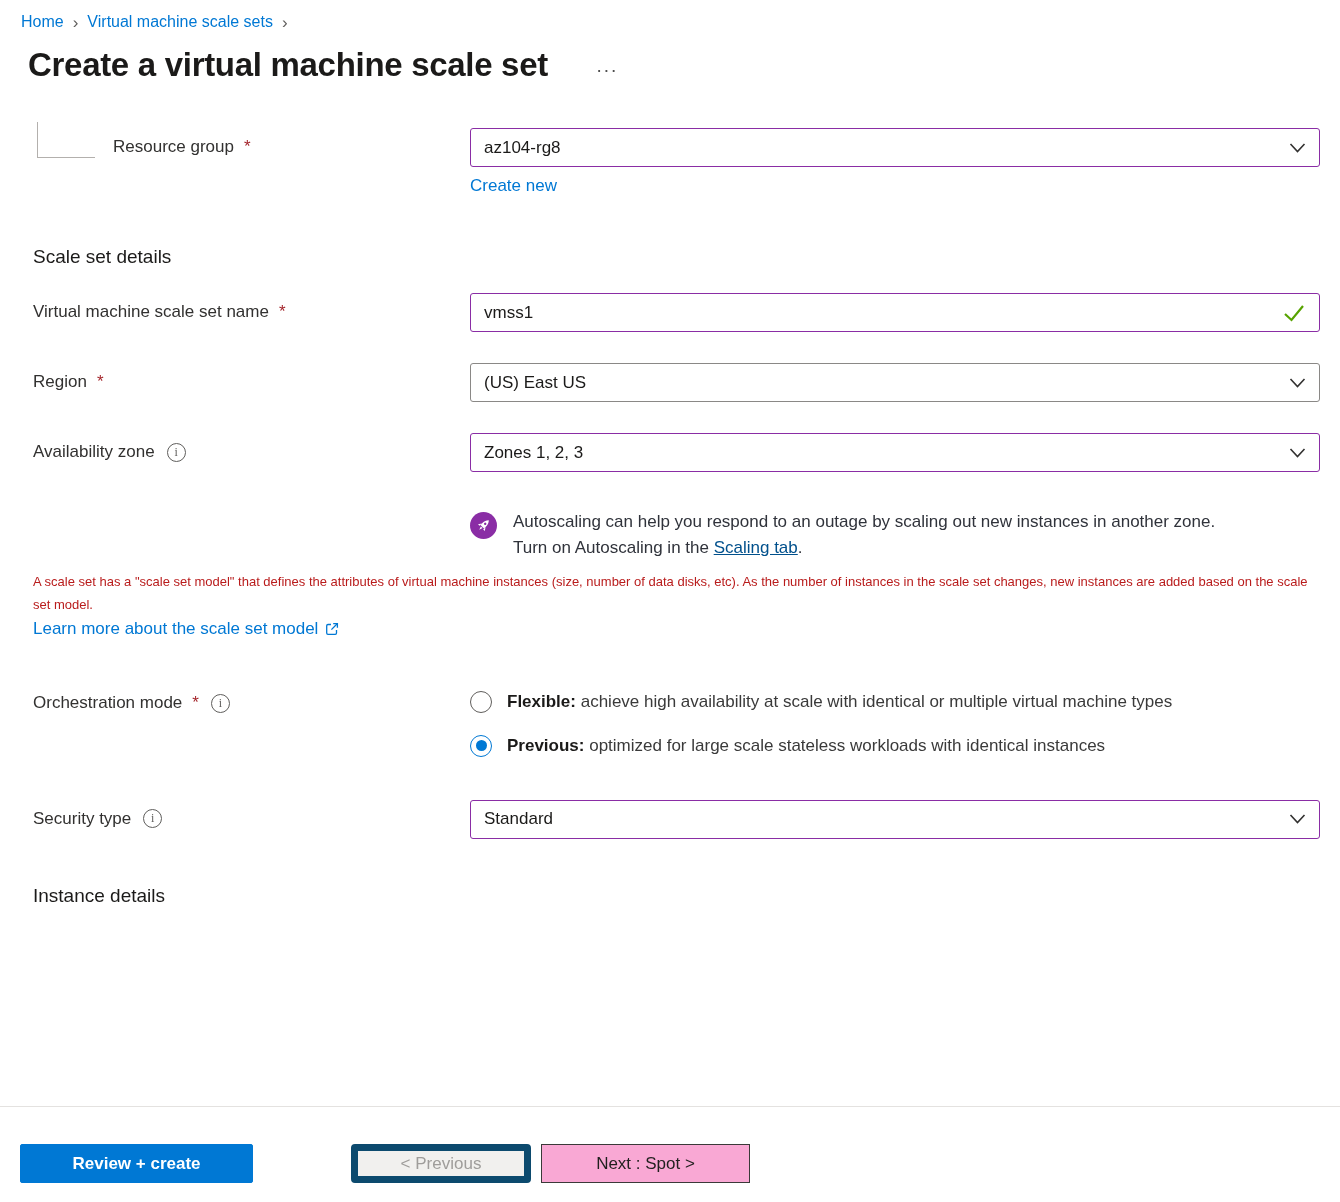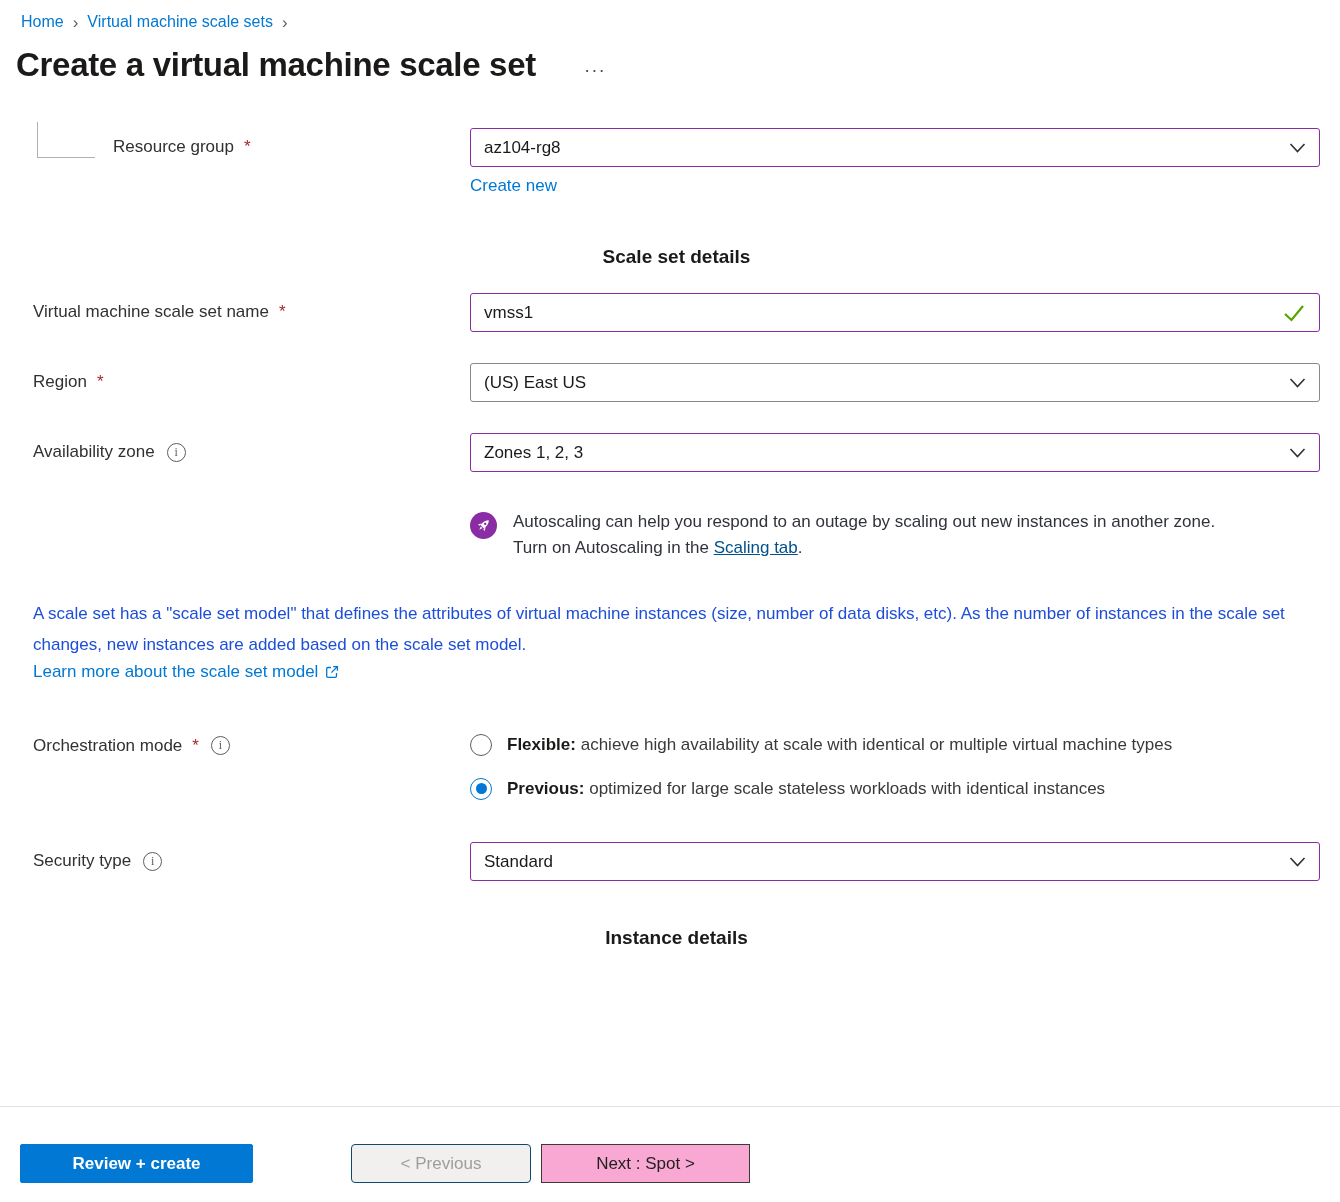--- a/index.html
+++ b/index.html
@@ -7,21 +7,21 @@
   body {
     width:1340px; height:1202px; position:relative; overflow:hidden;
     background:#ffffff; color:#323130;
     font-family:"Liberation Sans","DejaVu Sans",sans-serif;
   }
   
   .breadcrumb { padding:13px 0 0 21px; font-size:16px; display:flex; align-items:center; gap:9px; }
   .crumb { color:#0078d4; cursor:pointer; }
   .crumb-sep { color:#605e5c; font-size:17px; line-height:1; padding-top:1px; }
   
-  .title-row { display:flex; align-items:center; gap:48px; padding:15px 0 0 16px; }
+  .title-row { display:flex; align-items:center; gap:48px; padding:15px 0 0 28px; }
   .page-title { font-size:33px; font-weight:700; color:#1b1a19; letter-spacing:-0.3px; }
   .more-dots { color:#4f4f4f; font-size:19px; letter-spacing:1px; cursor:pointer; padding-top:10px; }
   
   .form { padding:0 20px 0 33px; margin-top:44px; }
   .row { display:flex; align-items:flex-start; }
   .label-col { width:437px; flex:none; font-size:17px; color:#323130; padding-top:9px; display:flex; align-items:center; gap:8px; }
   .control-col { width:850px; flex:none; }
   .req { color:#a4262c; margin-left:2px; }
   .info-icon {
     width:19px; height:19px; border:1px solid #5f5e5c; border-radius:50%;
@@ -41,29 +41,29 @@
   }
   .chev { flex:none; margin-left:10px; }
   
   .rg-row { position:relative; }
   .rg-indent { position:absolute; left:4px; top:-6px; width:58px; height:36px;
     border-left:1px solid #b3b0ad; border-bottom:1px solid #b3b0ad; }
   .rg-row .label-col { padding-left:80px; }
   .link { color:#0078d4; font-size:17px; cursor:pointer; }
   .create-new { display:inline-block; margin-top:9px; }
   
-  .section-h { font-size:19px; font-weight:700; color:#1b1a19;text-align:center; }
+  .section-h { font-size:19px; font-weight:400; color:#1b1a19; }
   
   .note { display:flex; gap:16px; margin-left:437px; margin-top:37px; width:775px; }
   .note-icon { width:27px; height:27px; border-radius:50%; background:#8a2da5; flex:none;
     display:flex; align-items:center; justify-content:center; margin-top:3px; }
   .note-text { font-size:17px; color:#30333b; line-height:1.55; }
   .note-link { color:#00508c; text-decoration:underline; cursor:pointer; }
   
-  .para { font-size:17px; color:#1d4ed8; line-height:1.83; max-width:1295px; margin-top:36px; }
+  .para { font-size:13px; color:#b91c1c; line-height:1.83; max-width:1295px; margin-top:8px; }
   .learn-more { display:inline-flex; align-items:center; gap:6px; margin-top:2px; }
   
   .radio-group { padding-top:6px; }
   .radio-row { display:flex; align-items:flex-start; gap:15px; cursor:pointer; }
   .radio-row + .radio-row { margin-top:19px; }
   .radio-circle { width:22px; height:22px; border:1.5px solid #605e5c; border-radius:50%;
     flex:none; margin-top:1px; display:flex; align-items:center; justify-content:center; background:#fff; }
   .radio-row.selected .radio-circle { border-color:#0078d4; }
   .radio-dot { width:11px; height:11px; border-radius:50%; background:transparent; }
   .radio-row.selected .radio-dot { background:#0078d4; }
@@ -76,21 +76,21 @@
   .mt-orch { margin-top:73px; }
   .mt-mode { margin-top:45px; }
   .mt-sec  { margin-top:41px; }
   .mt-inst { margin-top:46px; }
   
   .footer { position:absolute; left:0; right:0; bottom:0; height:96px; background:#fff;
     border-top:1px solid #e4e2e0; display:flex; align-items:flex-start; padding:37px 0 0 20px; }
   .btn { font-family:"Liberation Sans","DejaVu Sans",sans-serif; font-size:17px; height:39px;
     display:inline-flex; align-items:center; justify-content:center; cursor:pointer; border-radius:3px; }
   .btn-primary { width:233px; background:#0078d4; border:1px solid #0078d4; color:#fff; font-weight:700; border-radius:2px; }
-  .btn-prev { width:180px; margin-left:98px; background:#f1f0ee; border:1px solid #0c4a6e; color:#9f9d9b; border-radius:4px; }
+  .btn-prev { width:180px; margin-left:98px; background:#f1f0ee; border:7px solid #0c4a6e; color:#9f9d9b; border-radius:4px; }
   .btn-next { width:209px; margin-left:10px; background:#f9a8d4; border:1px solid #3b3a39; color:#201f1e; border-radius:0; }
   svg { display:block; }
 </style>
 </head>
 <body>
 
 <nav class="breadcrumb">
   <span class="crumb">Home</span>
   <span class="crumb-sep">›</span>
   <span class="crumb">Virtual machine scale sets</span>

